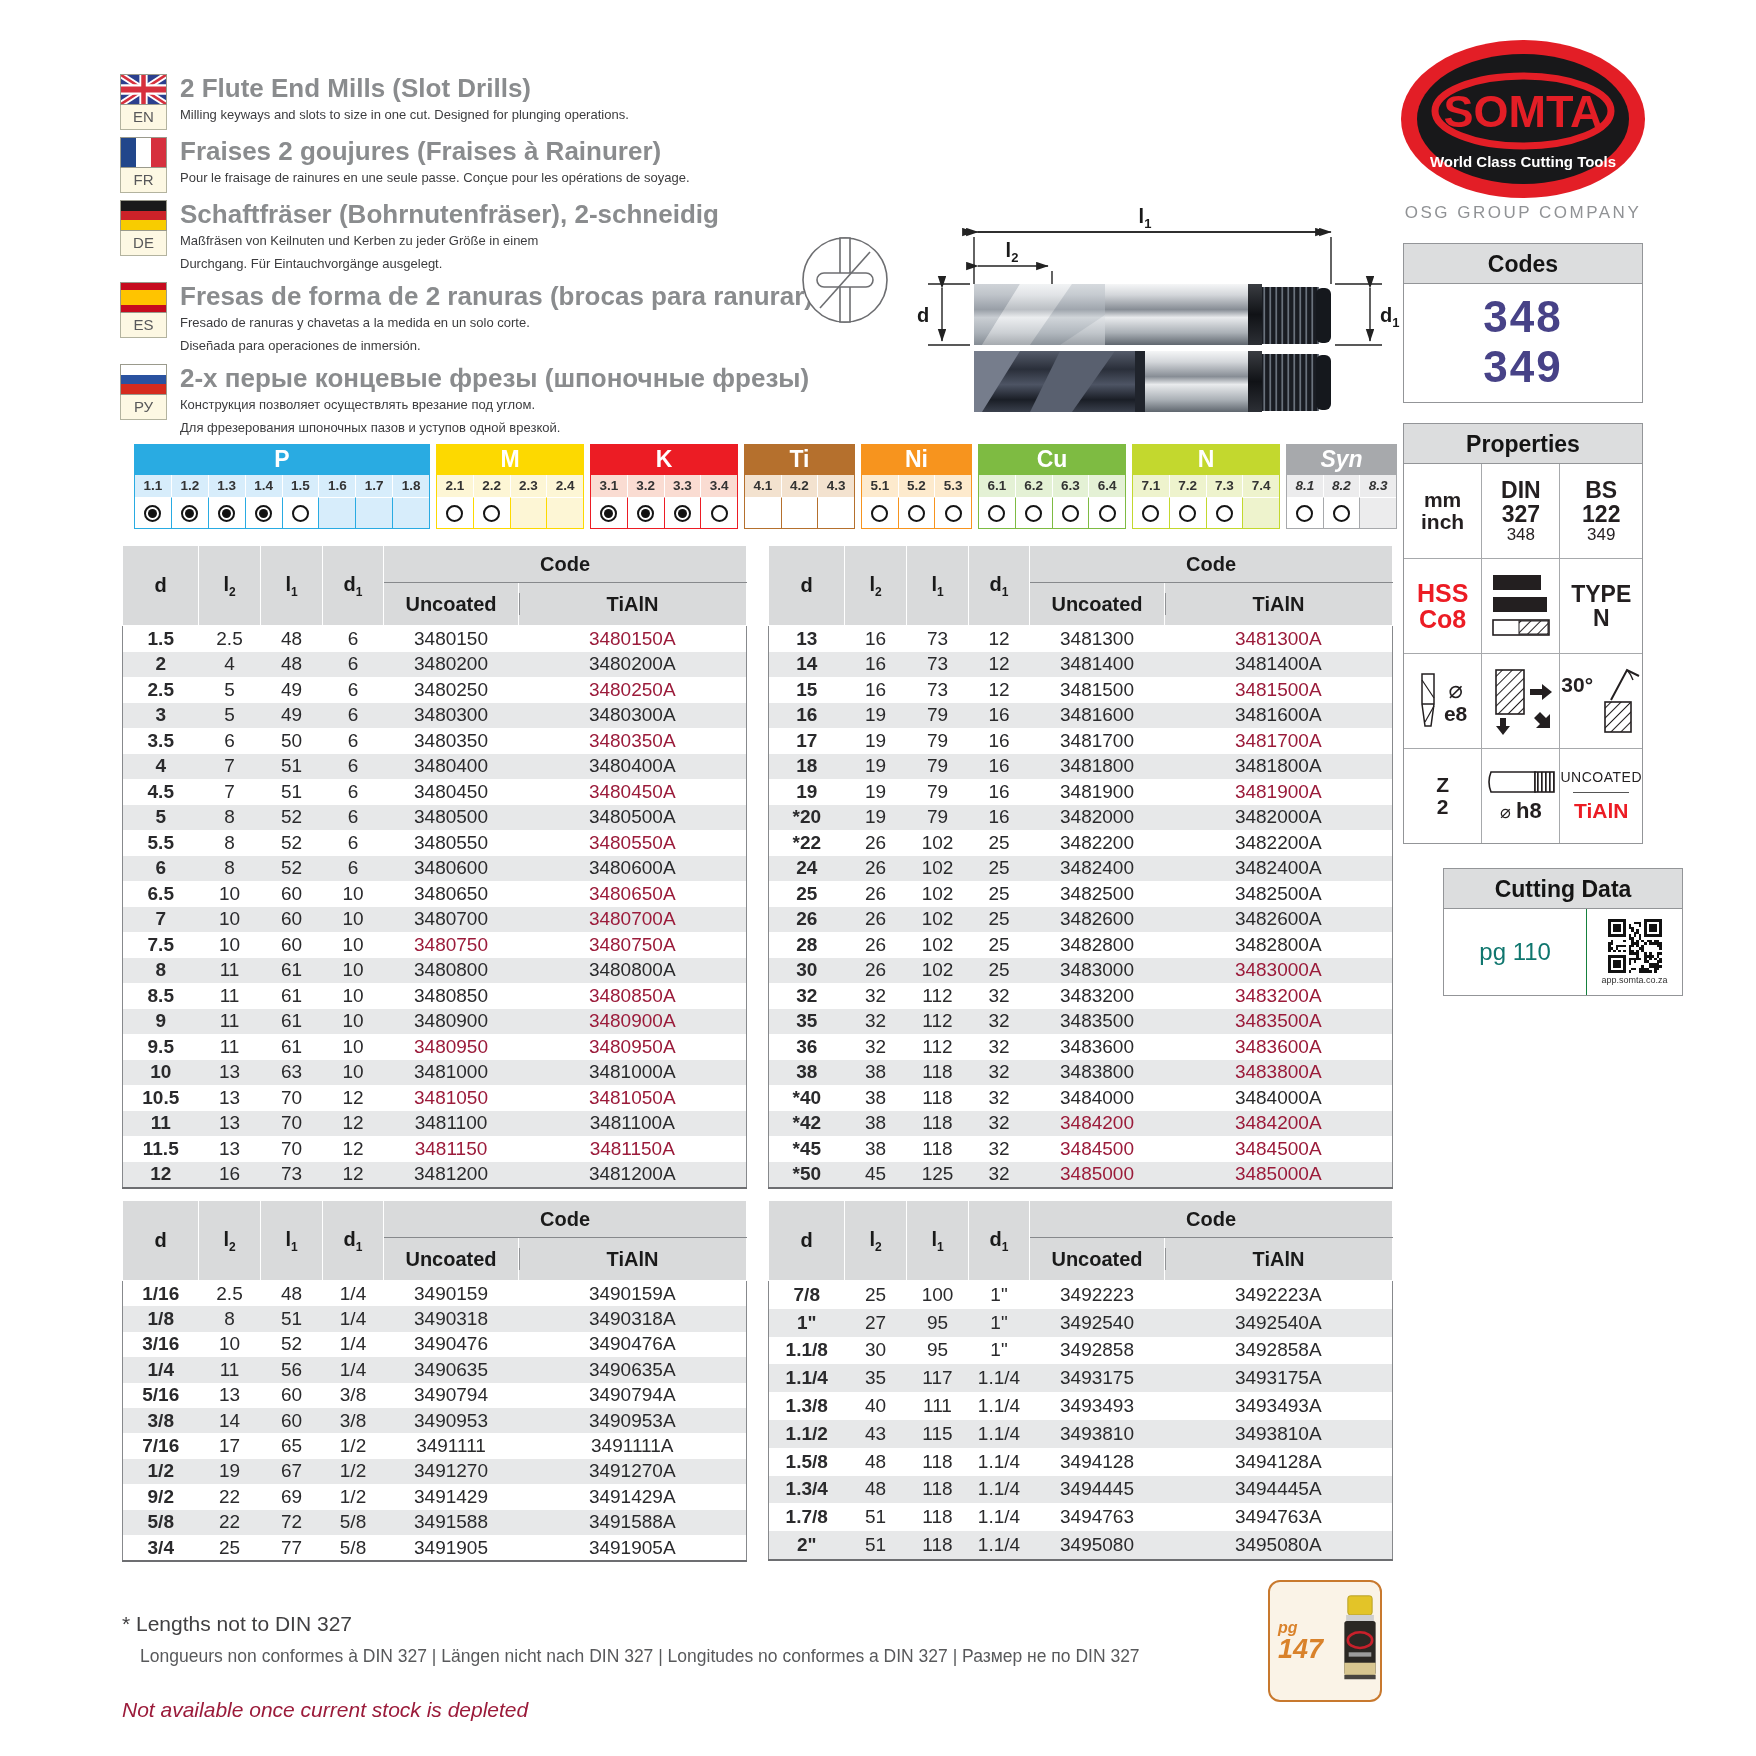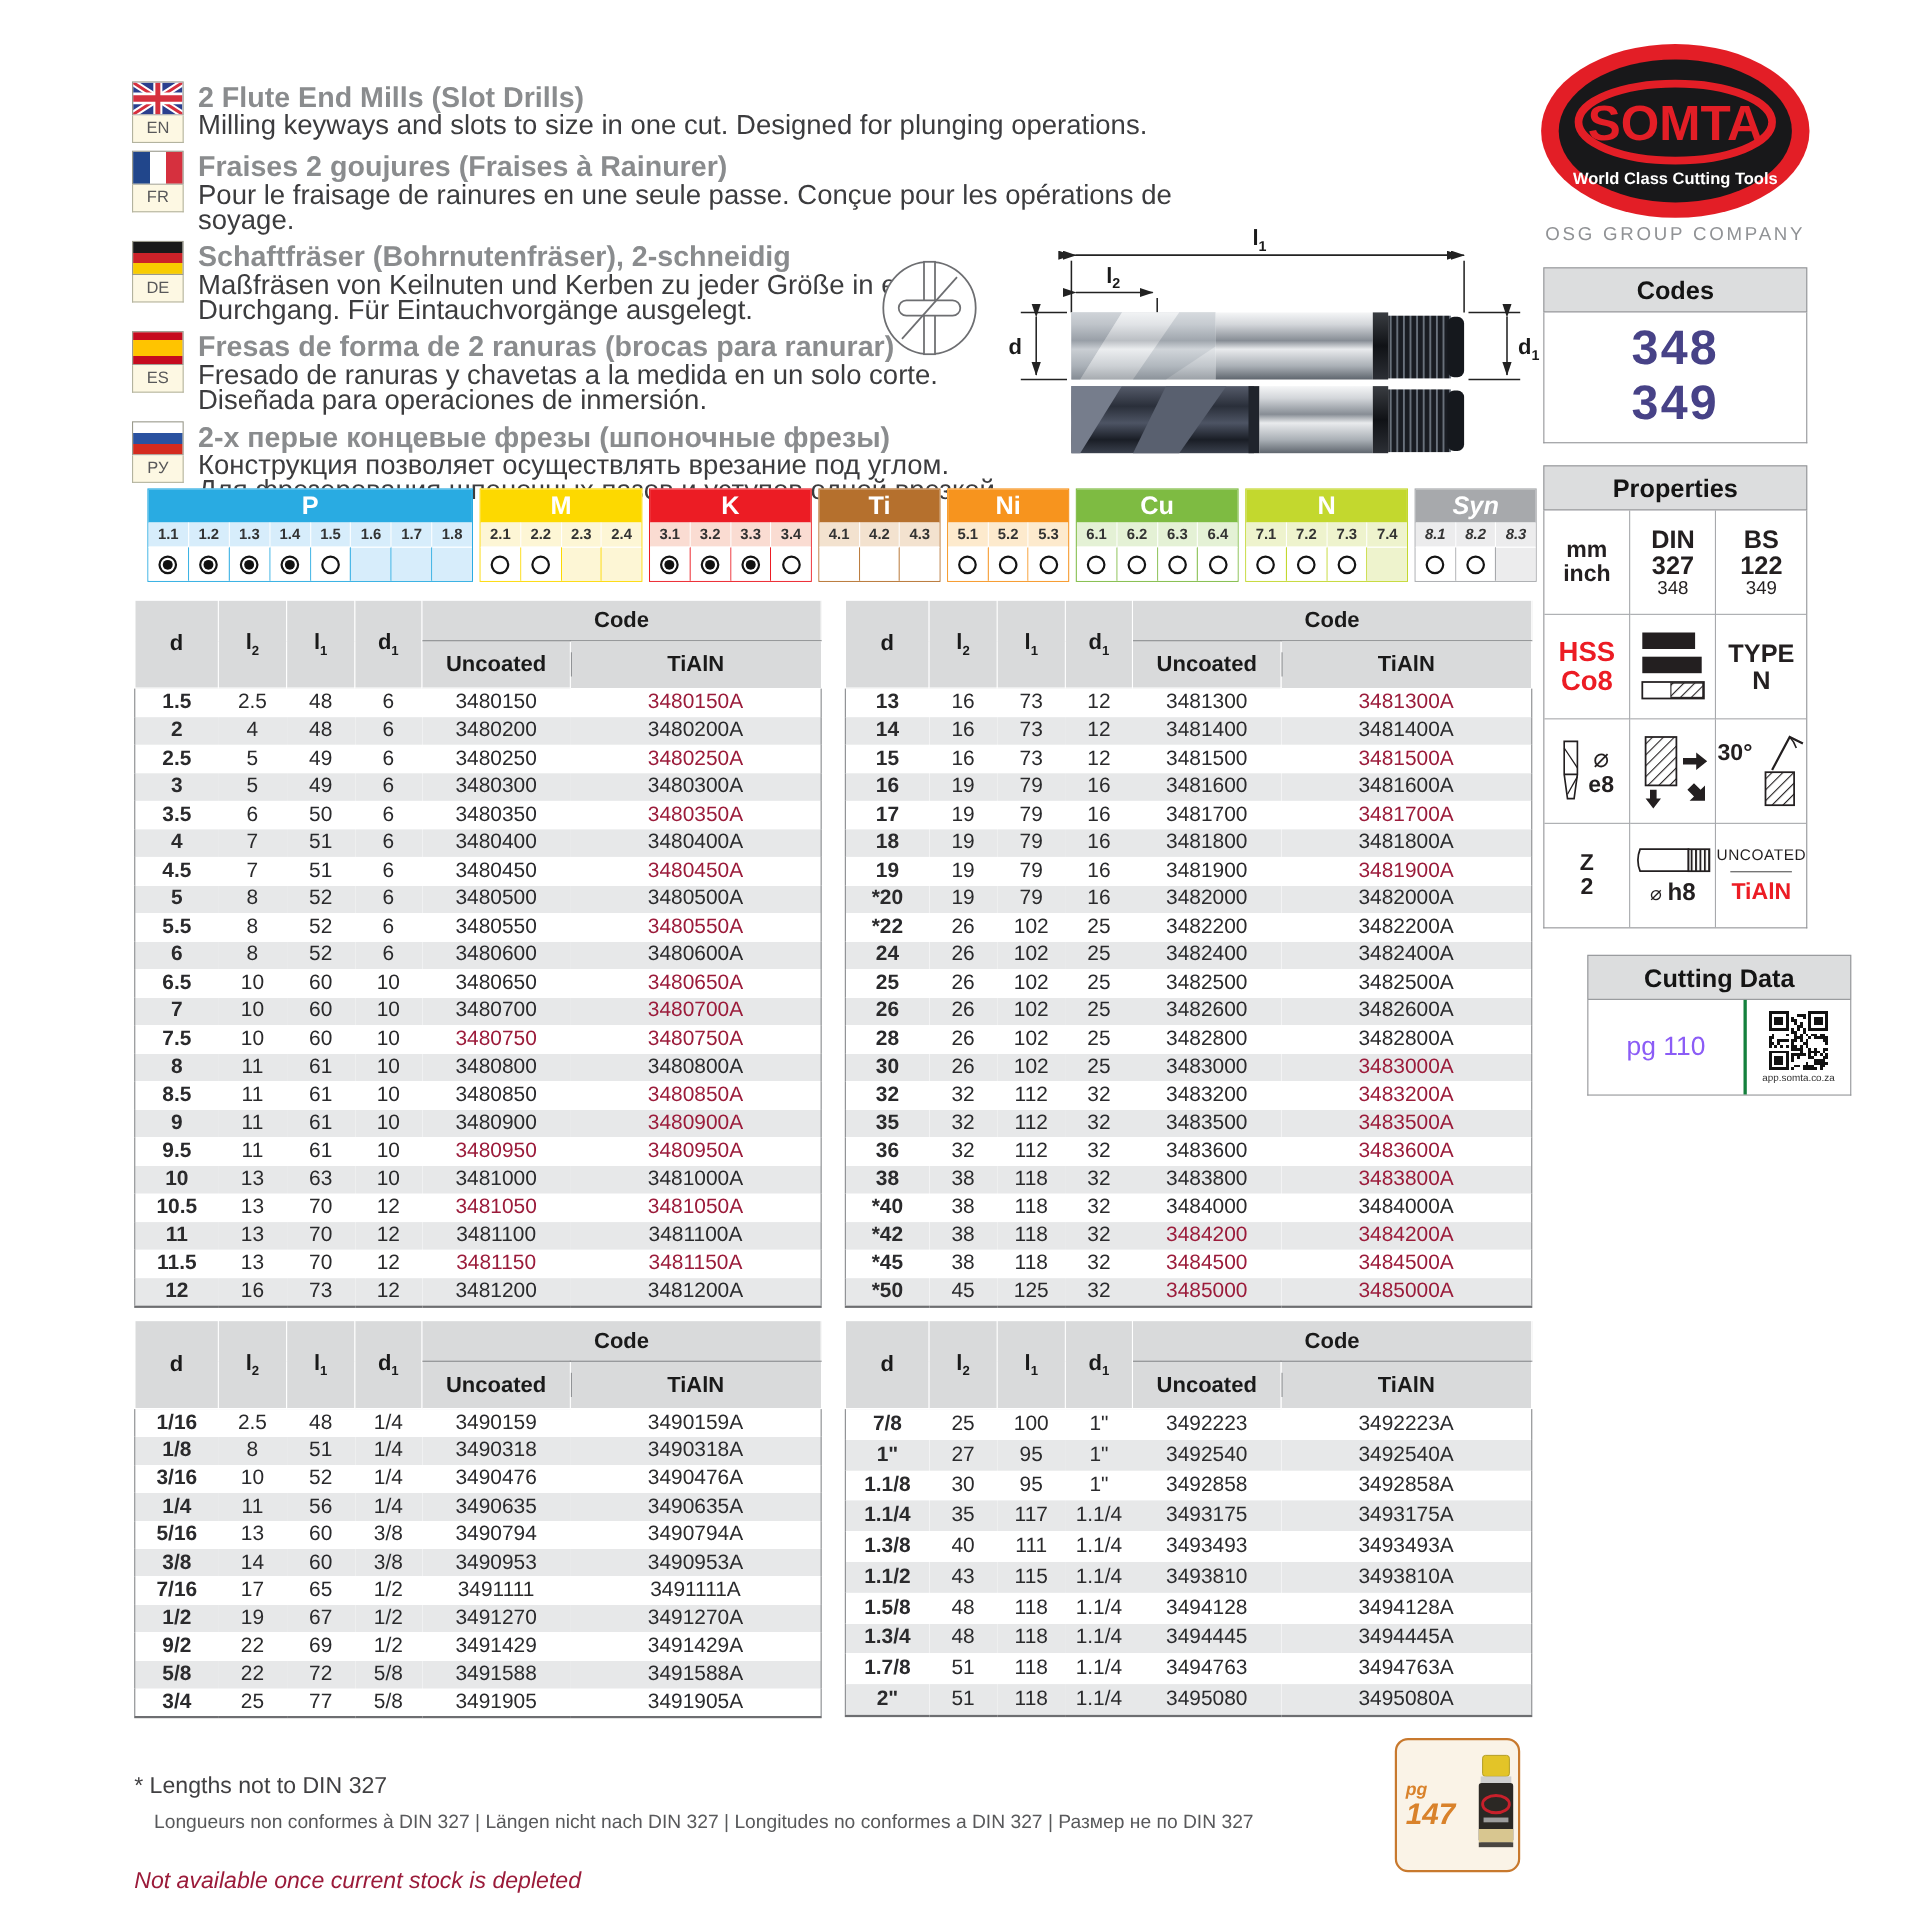--- a/index.html
+++ b/index.html
@@ -8,21 +8,21 @@
 
   
   .langs{position:absolute;left:120px;top:74px;width:1030px;}
   .lang-row{display:flex;margin-bottom:7px;}
   .flag-col{width:47px;flex:none;margin-right:13px;}
   .flag{width:47px;height:31px;border:1px solid #9a9a8c;box-sizing:border-box;overflow:hidden;}
   .flag svg{display:block;width:100%;height:100%;}
   .flag-label{width:47px;height:25px;background:#fdf8e3;border:1px solid #b3b39f;border-top:none;
       box-sizing:border-box;text-align:center;font-size:15px;color:#58585a;line-height:24px;}
   .lang-title{font-size:26px;font-weight:bold;color:#8a8c8e;line-height:29px;}
-  .lang-desc{font-size:25px;color:#3c3c3e;line-height:23px;}
+  .lang-desc{font-size:13px;color:#3c3c3e;line-height:23px;}
   .flag-fr{background:linear-gradient(90deg,#21468b 0 33.3%,#fff 33.3% 66.6%,#d6303e 66.6%);}
   .flag-de{background:linear-gradient(180deg,#1a1a1a 0 33.3%,#cc2229 33.3% 66.6%,#f8cc00 66.6%);}
   .flag-es{background:linear-gradient(180deg,#c60b1e 0 25%,#ffc400 25% 75%,#c60b1e 75%);}
   .flag-ru{background:linear-gradient(180deg,#fff 0 33.3%,#2a52a0 33.3% 66.6%,#d52b1e 66.6%);}
 
   
   .band{position:absolute;left:134px;top:444px;display:flex;gap:6px;}
   .band-sec{border:1px solid var(--c);box-sizing:border-box;background:#fff;}
   .band-head{height:30px;background:var(--c);color:#fff;font-weight:bold;font-size:23px;
       text-align:center;line-height:29px;}
@@ -70,22 +70,22 @@
   .pcell:nth-child(n+10){border-bottom:none;}
   .p-b22{font-size:21px;font-weight:bold;}
   .p-b24{font-size:23px;font-weight:bold;}
   .p-s18{font-size:17px;}
   .p-red{color:#ec1c24;font-size:25px;font-weight:bold;}
   .p-coat-top{font-size:14px;letter-spacing:.5px;}
   .p-coat-line{width:56px;height:1px;background:#555;margin:7px 0;}
   .p-coat-bot{font-size:21px;font-weight:bold;color:#ec1c24;}
   .cutting{position:absolute;left:1403px;top:868px;width:240px;margin-left:40px;}
   .cut-body{display:flex;border:1px solid #939598;border-top:none;height:86px;}
-  .cut-pg{flex:1.5;display:flex;align-items:center;justify-content:center;font-size:24px;color:#8b5cf6;
-      border-right:3px solid #15803d;}
+  .cut-pg{flex:1.5;display:flex;align-items:center;justify-content:center;font-size:24px;color:#0f766e;
+      border-right:1px solid #15803d;}
   .cut-qr{flex:1;display:flex;flex-direction:column;align-items:center;justify-content:center;}
   .qr-cap{font-size:9px;color:#333;margin-top:2px;}
 
   .osg{position:absolute;left:1403px;top:203px;width:240px;text-align:center;font-size:17px;
       letter-spacing:2.5px;color:#909295;}
 
   
   .fn1{position:absolute;left:122px;top:1612px;font-size:21px;color:#414042;}
   .fn2{position:absolute;left:140px;top:1646px;font-size:17.5px;color:#58595b;}
   .fn3{position:absolute;left:122px;top:1698px;font-size:21px;color:#9b1b3a;font-style:italic;}

